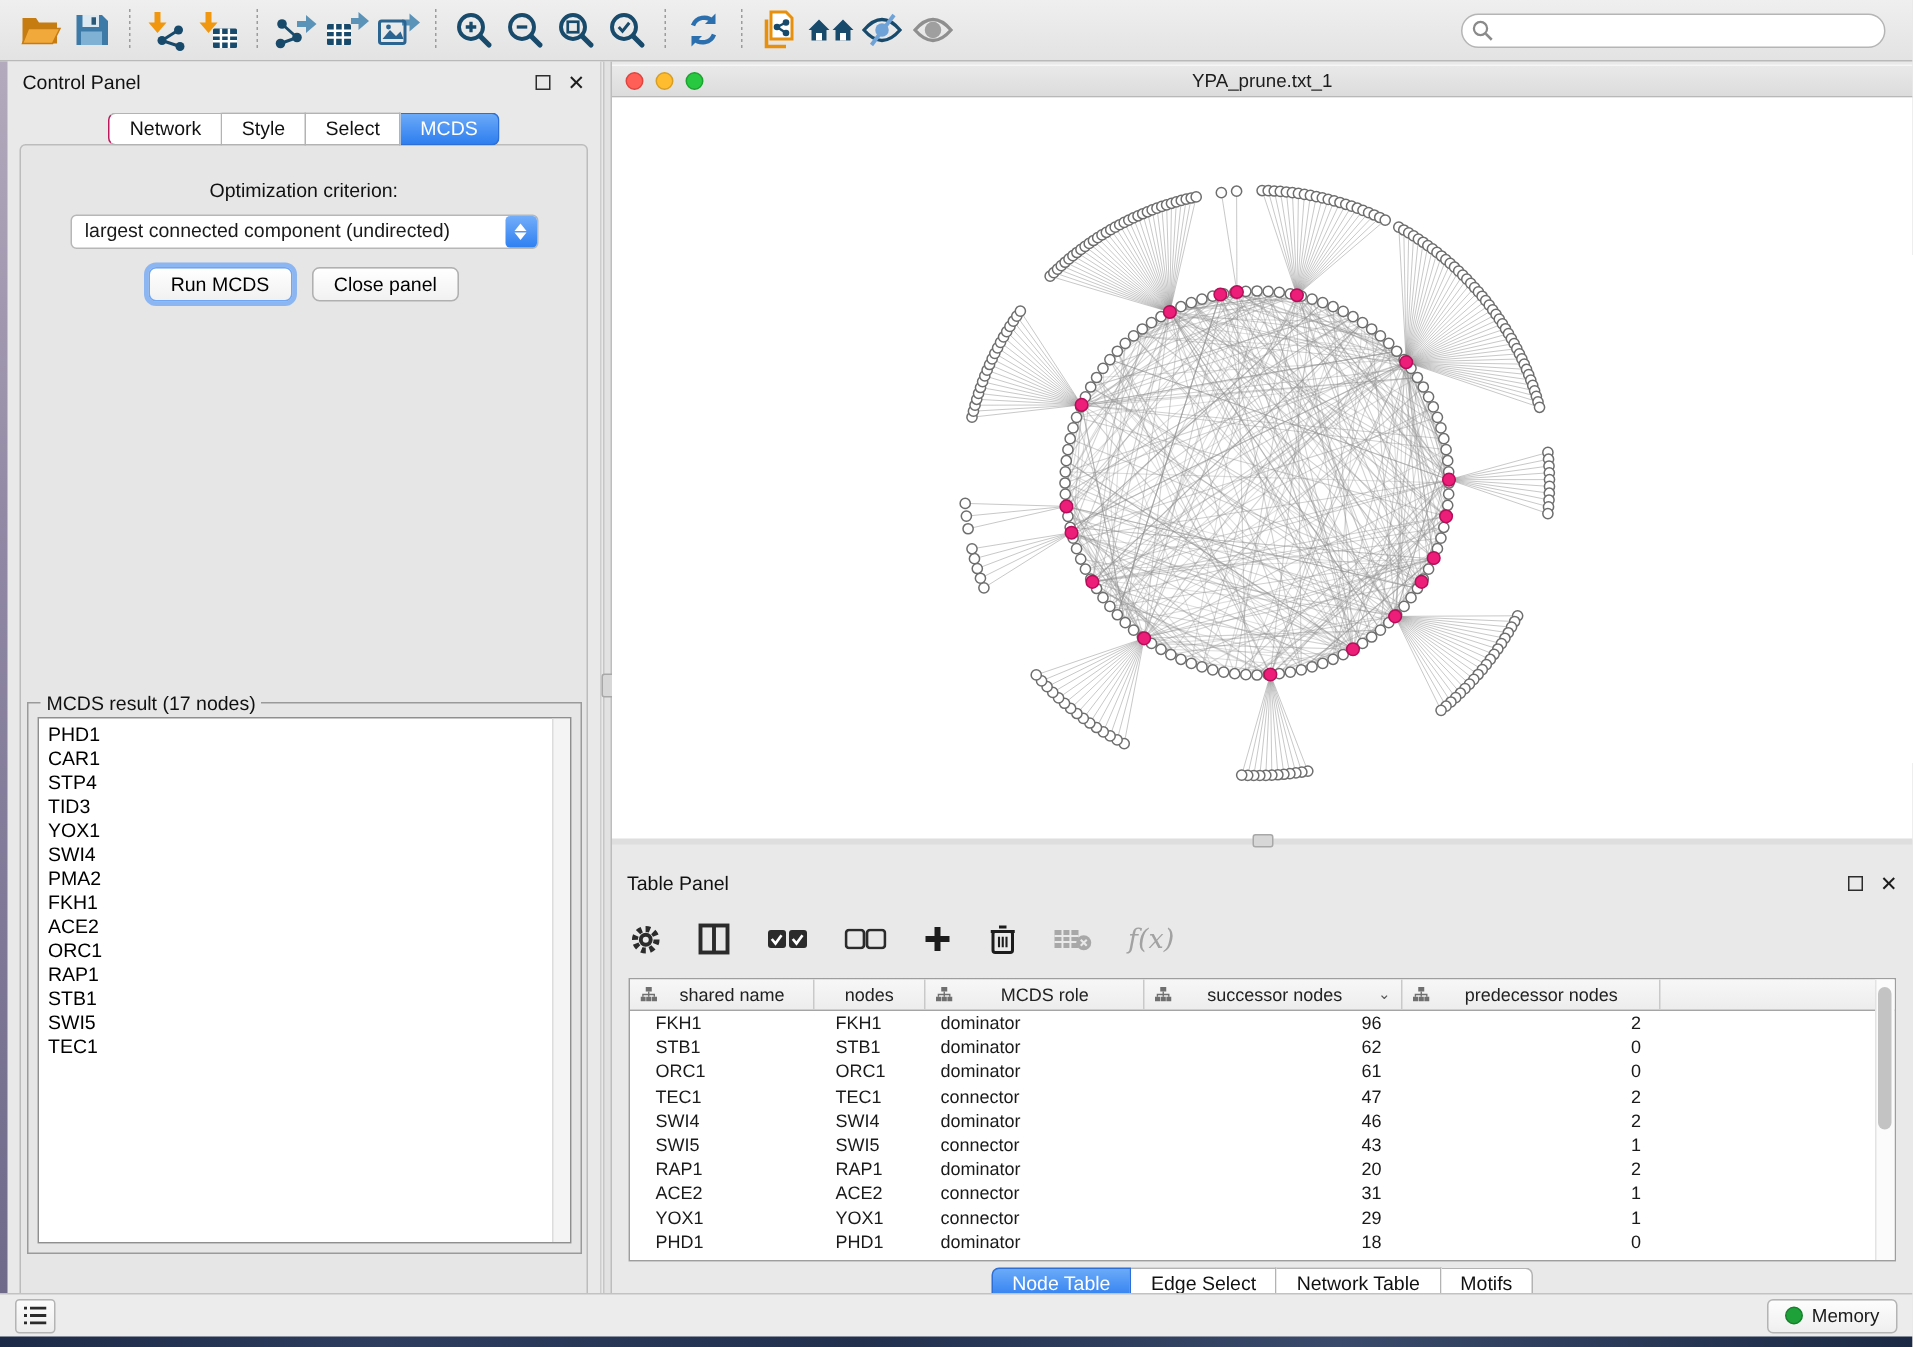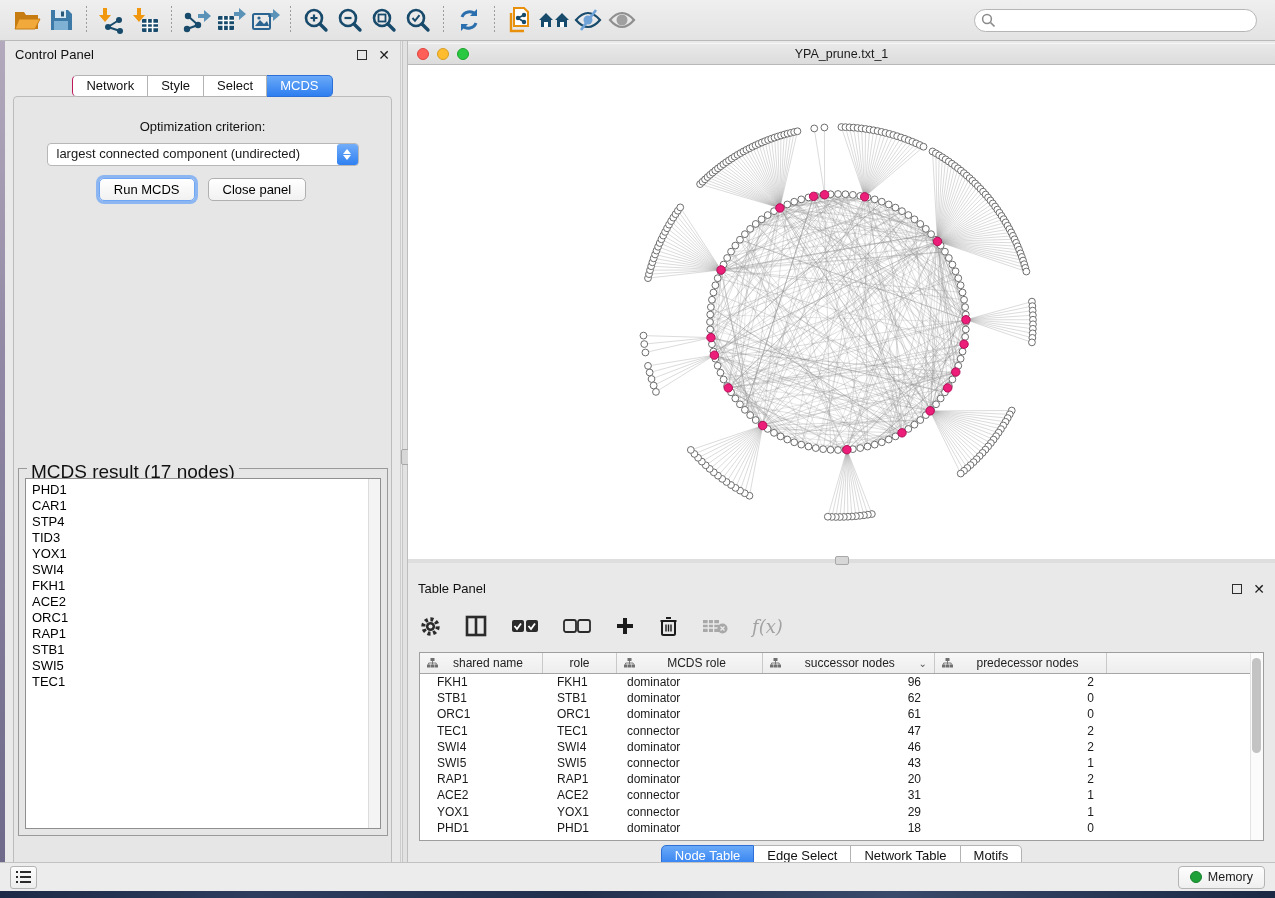--- a/index.html
+++ b/index.html
@@ -57,21 +57,21 @@
   .opt-stepper .up { border-bottom:5px solid #fff; }
   .opt-stepper .dn { border-top:5px solid #fff; }
   .btnrow { margin-top:12px; text-align:center; display:flex; justify-content:center; gap:13px; }
   .push-btn { background:linear-gradient(#ffffff,#f1f1f1); border:1px solid #b0b0b0; border-radius:5px;
       font-size:13px; padding:2px 14px 3px; height:23px; cursor:default; }
   .push-btn.focused { box-shadow:0 0 0 3px rgba(110,165,245,.75); border-color:#6ea5f5; }
 
   .result-group { position:absolute; left:4px; top:371px; width:370px; height:368px;
       border:1px solid #9a9a9a; }
   .result-title { position:absolute; top:-8px; left:8px; background:#e6e6e6; padding:0 4px;
-      font-size:19px; color:#111; }
+      font-size:13px; color:#111; }
   .result-list { position:absolute; left:6px; top:9px; right:6px; bottom:6px; background:#fff;
       border:1px solid #8f8f8f; overflow:hidden; }
   .result-scroll { position:absolute; right:0; top:0; bottom:0; width:12px; background:#f4f4f4;
       border-left:1px solid #dcdcdc; }
   .result-items { padding:3px 0 0 6px; font-size:13px; line-height:16px; color:#000; }
 
   
   .v-split { position:absolute; left:402px; top:41px; width:6px; height:821px; background:#e2e2e2;
       border-left:1px solid #c6c6c6; border-right:1px solid #bdbdbd; }
   .v-split .grip { position:absolute; left:-2px; top:408px; width:9px; height:16px;
@@ -306,20 +306,21 @@
     <div class="result-group">
       <span class="result-title">MCDS result (17 nodes)</span>
       <div class="result-list">
         <div class="result-items" id="result-items">
             <div>PHD1</div>
             <div>CAR1</div>
             <div>STP4</div>
             <div>TID3</div>
             <div>YOX1</div>
             <div>SWI4</div>
+            <div>PMA2</div>
             <div>FKH1</div>
             <div>ACE2</div>
             <div>ORC1</div>
             <div>RAP1</div>
             <div>STB1</div>
             <div>SWI5</div>
             <div>TEC1</div>
           </div>
         <div class="result-scroll"></div>
       </div>
@@ -1325,21 +1326,21 @@
               <rect x="3.5" y="0" width="4" height="3"></rect>
               <rect x="0" y="6.5" width="3.4" height="3"></rect>
               <rect x="3.8" y="6.5" width="3.4" height="3"></rect>
               <rect x="7.6" y="6.5" width="3.4" height="3"></rect>
             </g>
             <path d="M5.5 3v2M1.6 6.5V5h7.6v1.5M5.5 5v1.5" stroke="#6f6f6f" stroke-width="0.9" fill="none"></path>
           </svg>
           <span class="lbl">shared name</span>
         </div>
         <div class="th" style="width: 74px;">
-          <span class="lbl">role</span>
+          <span class="lbl">nodes</span>
         </div>
         <div class="th" style="width: 146px;">
           <svg class="treeicon" width="11" height="10" viewBox="0 0 11 10">
             <g fill="#6f6f6f">
               <rect x="3.5" y="0" width="4" height="3"></rect>
               <rect x="0" y="6.5" width="3.4" height="3"></rect>
               <rect x="3.8" y="6.5" width="3.4" height="3"></rect>
               <rect x="7.6" y="6.5" width="3.4" height="3"></rect>
             </g>
             <path d="M5.5 3v2M1.6 6.5V5h7.6v1.5M5.5 5v1.5" stroke="#6f6f6f" stroke-width="0.9" fill="none"></path>

